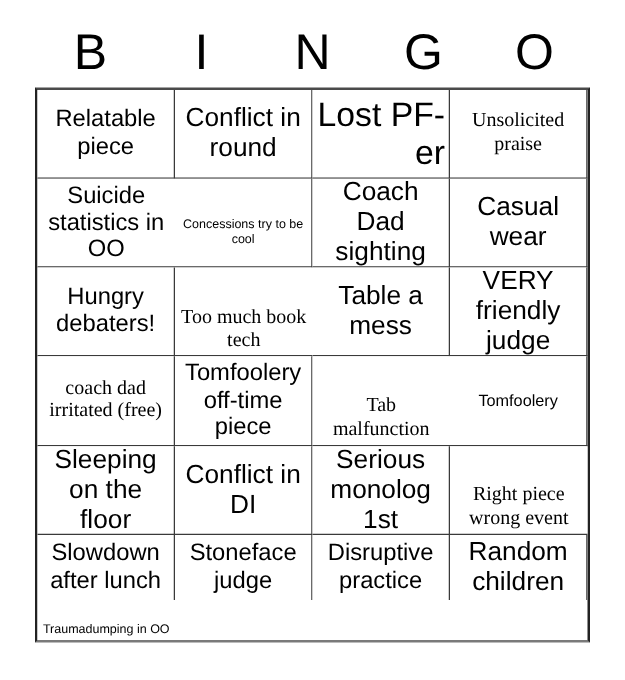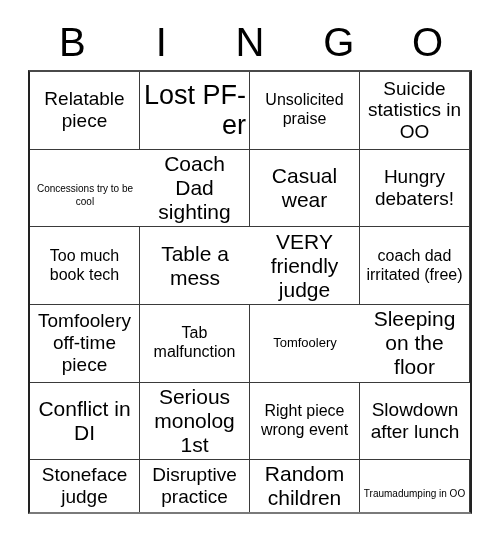--- a/index.html
+++ b/index.html
@@ -66,55 +66,58 @@
     border-right: 1px solid #3a3a3a;
     border-bottom: 1px solid #3a3a3a;
     display: flex;
     align-items: center;
     justify-content: center;
     text-align: center;
     padding: 2px 3px;
     overflow: hidden;
     background: #ffffff;
   }
-  .bingo-cell:nth-child(5n) { border-right: none; }
+  .bingo-cell:nth-child(5n) { border-right: none; align-items: flex-end; }
   .bingo-cell:nth-child(n+21) { border-bottom: none; }
 
   .cell-text {
     display: block;
     width: 100%;
     line-height: 1.1;
     word-wrap: break-word;
     color: #000000;
   }
 
   
   .fs-xxl .cell-text { font-size: 27px; line-height: 1.12; text-align: right; }
   .fs-xl  .cell-text { font-size: 21px; line-height: 1.14; }
   .fs-lg  .cell-text { font-size: 19px; line-height: 1.15; }
-  .fs-md  .cell-text { font-size: 16px; line-height: 1.18; }
+  .fs-md  .cell-text { font-size: 16px; line-height: 1.18; font-family: Liberation Serif, serif; }
   .fs-sm  .cell-text { font-size: 13px; line-height: 1.22; }
   .fs-xs  .cell-text { font-size: 10px; line-height: 1.25; margin-top: 16px; }
 </style>
 </head>
 <body>
 
 <div id="bingo-card">
 
   <div id="bingo-header">
     <div class="header-letter">B</div>
     <div class="header-letter">I</div>
     <div class="header-letter">N</div>
     <div class="header-letter">G</div>
     <div class="header-letter">O</div>
   </div>
 
   <div id="bingo-grid">
     <div class="bingo-cell fs-lg">
         <span class="cell-text">Relatable piece</span>
+      </div>
+    <div class="bingo-cell fs-xl">
+        <span class="cell-text">Conflict in round</span>
       </div>
     <div class="bingo-cell fs-xxl">
         <span class="cell-text">Lost PF-er</span>
       </div>
     <div class="bingo-cell fs-md">
         <span class="cell-text">Unsolicited praise</span>
       </div>
     <div class="bingo-cell fs-lg">
         <span class="cell-text">Suicide statistics in OO</span>
       </div>

